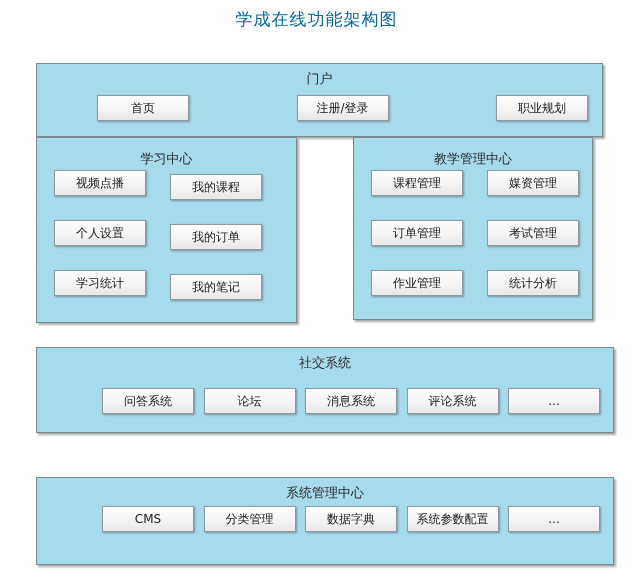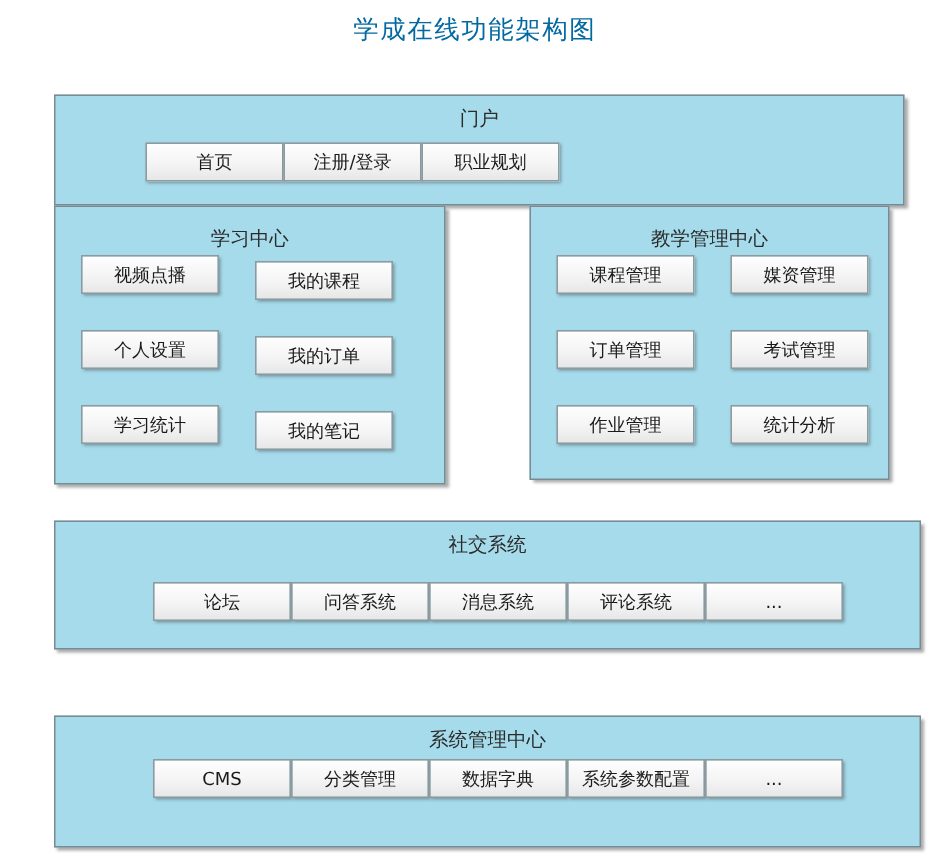--- a/index.html
+++ b/index.html
@@ -44,21 +44,21 @@
     background:linear-gradient(180deg,#fefefe 0%,#f4f4f4 55%,#e7e7e7 100%);
     border:1px solid #8f9a9e;
     box-shadow:1px 1px 2px rgba(60,60,60,0.45);
     box-sizing:border-box;
     font-size:12px;
     color:#1a1a1a;
     white-space:nowrap;
   }
   .row{
     position:absolute;
-    display:flex;padding-left:48px;
+    display:flex;justify-content:space-between;padding-left:48px;
   }
   .panel-portal .row{top:31px;left:12px;right:14px;}
   .panel-social .row{top:40px;left:17px;right:13px;}
   .panel-system .row{top:28px;left:17px;right:13px;}
   .grid{
     position:absolute;top:32px;left:17px;
     display:grid;
     grid-template-columns:92px 92px;
     column-gap:35px;
     row-gap:21px;
@@ -102,22 +102,22 @@
       <div class="btn">订单管理</div>
       <div class="btn">考试管理</div>
       <div class="btn">作业管理</div>
       <div class="btn">统计分析</div>
     </div>
   </div>
 
   <div class="panel panel-social">
     <div class="panel-title">社交系统</div>
     <div class="row">
+      <div class="btn">问答系统</div>
       <div class="btn">论坛</div>
-      <div class="btn">问答系统</div>
       <div class="btn">消息系统</div>
       <div class="btn">评论系统</div>
       <div class="btn">...</div>
     </div>
   </div>
 
   <div class="panel panel-system">
     <div class="panel-title">系统管理中心</div>
     <div class="row">
       <div class="btn">CMS</div>

